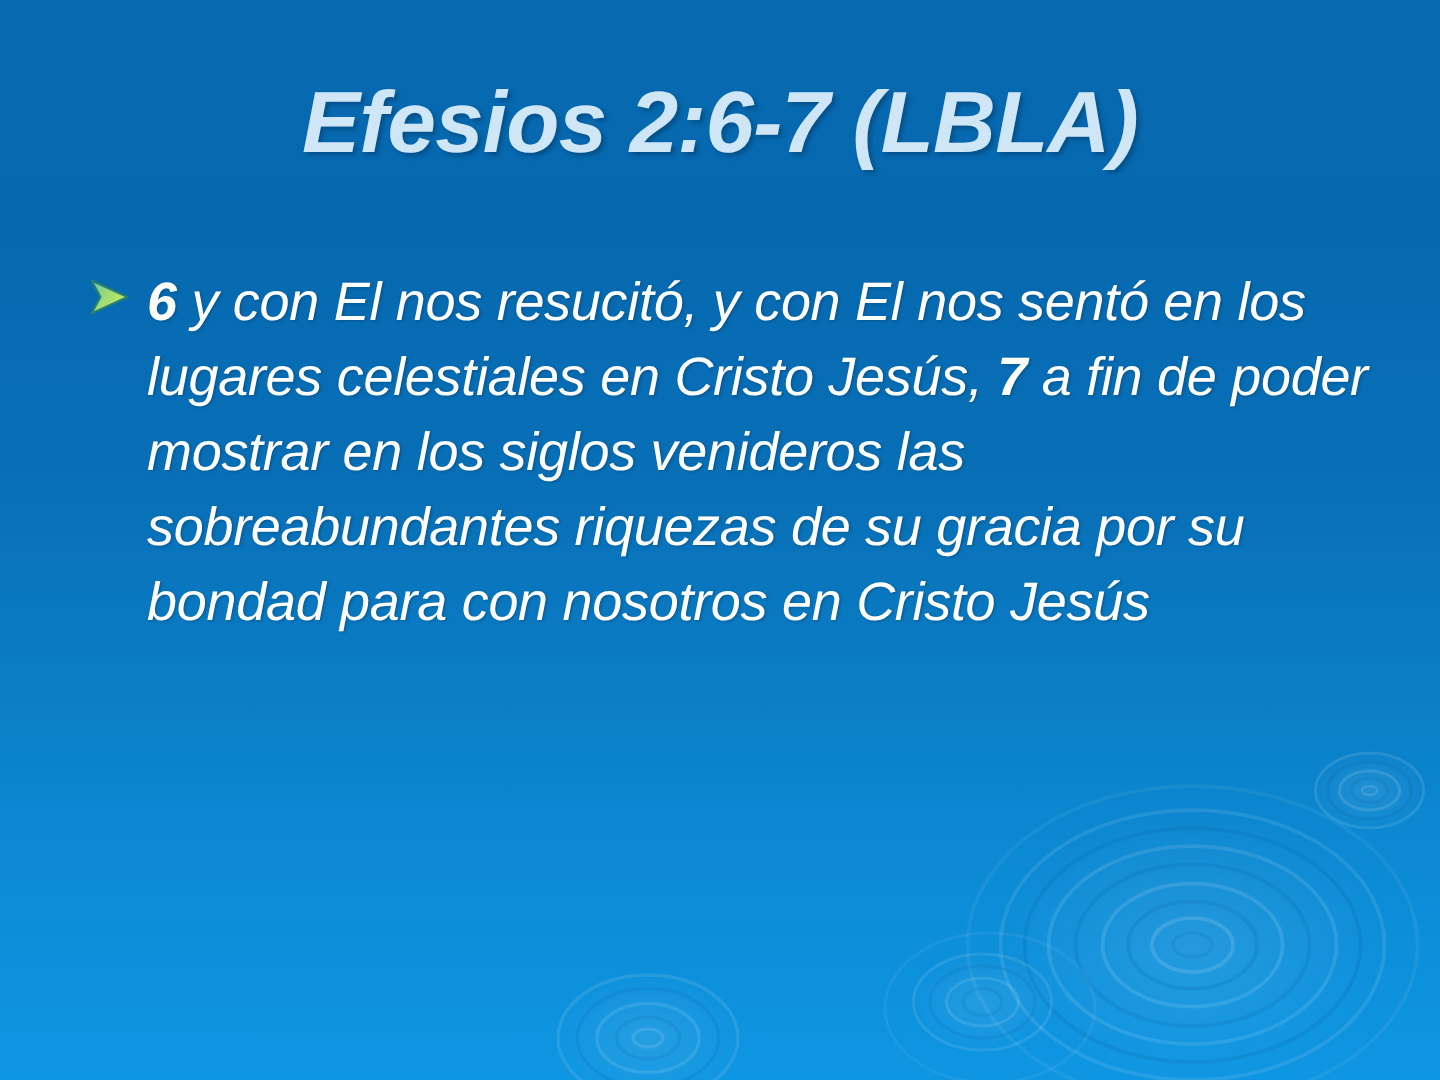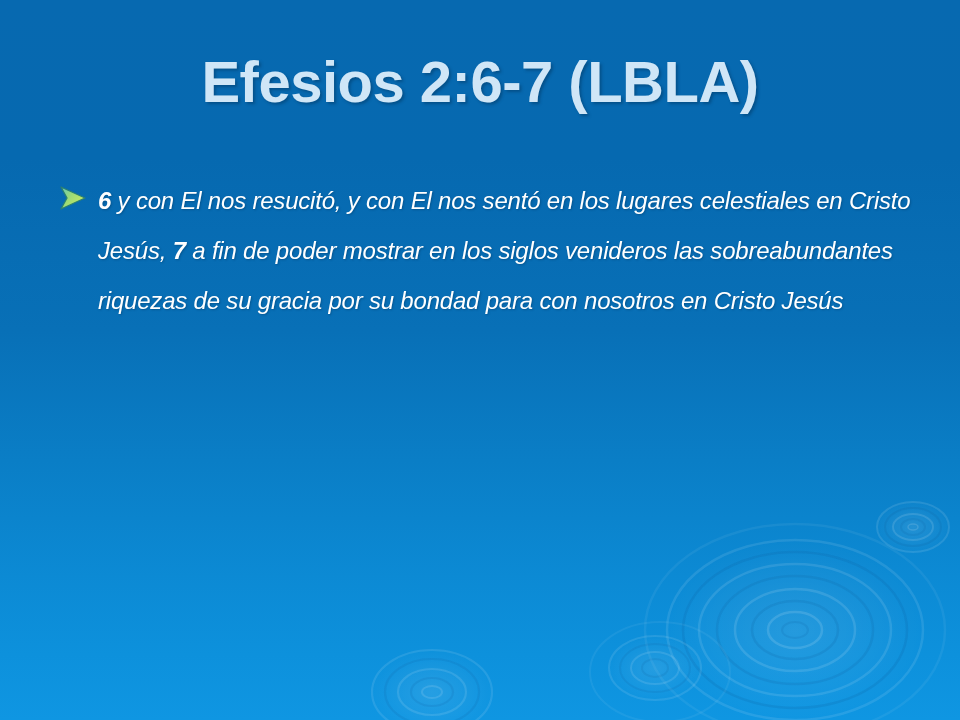--- a/index.html
+++ b/index.html
@@ -37,20 +37,21 @@
     position: absolute;
     left: 0;
     top: 52px;
     width: 960px;
     text-align: center;
   }
   .title-text {
     display: inline-block;
     font-size: 58px;
     font-weight: bold;
+    font-style: italic;
     color: #cfe6f7;
     letter-spacing: -0.5px;
     line-height: 1.05;
     text-shadow: 2px 2px 3px rgba(3, 52, 92, 0.45);
     white-space: nowrap;
   }
 
   
   .body-block {
     position: absolute;
@@ -63,21 +64,21 @@
     padding-left: 40px;
   }
   .bullet-marker {
     position: absolute;
     left: 0px;
     top: 8px;
     width: 30px;
     height: 28px;
   }
   .body-text {
-    font-size: 24px;
+    font-size: 36px;
     font-style: italic;
     color: #ffffff;
     line-height: 50px;
     letter-spacing: -0.2px;
     text-shadow: 1px 1px 2px rgba(3, 52, 92, 0.40);
   }
   .body-text .vnum {
     font-weight: bold;
     font-style: italic;
   }

